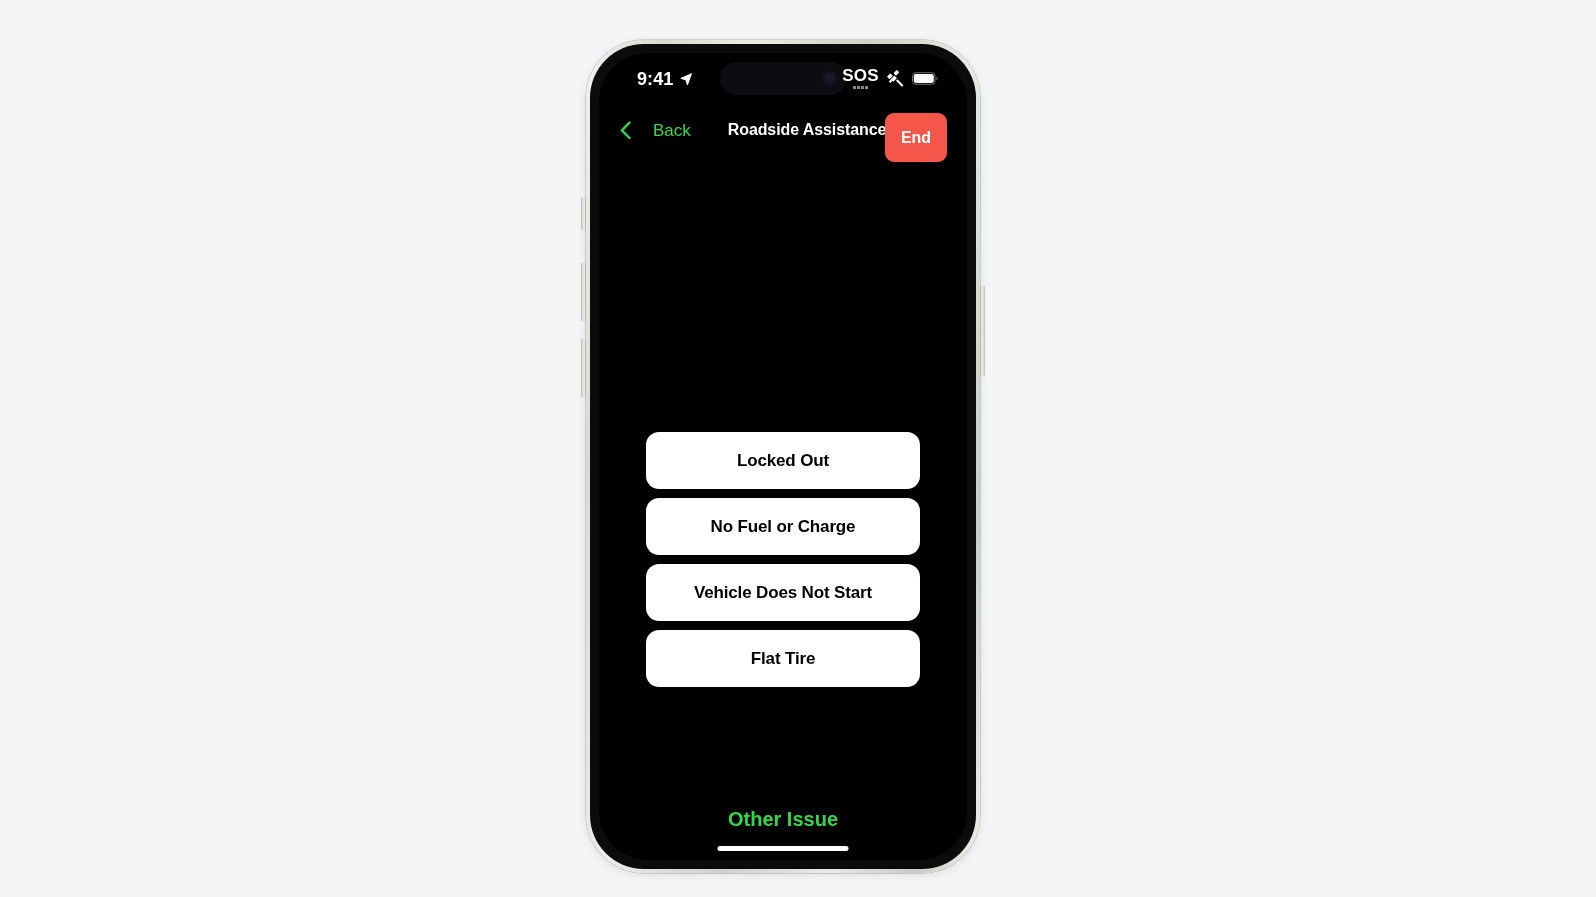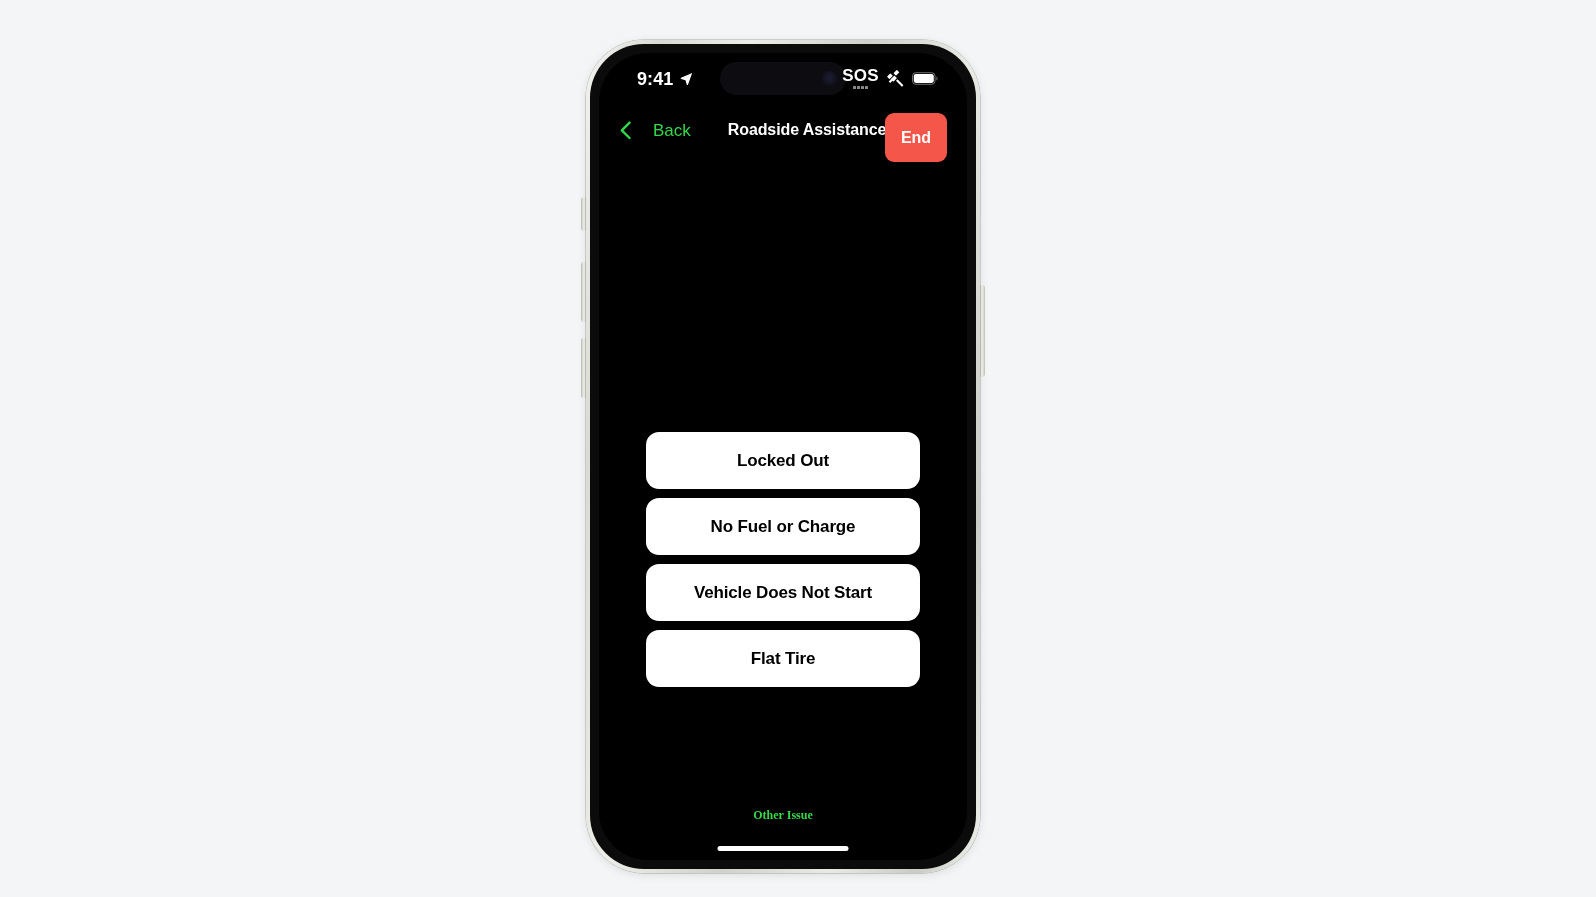--- a/index.html
+++ b/index.html
@@ -277,26 +277,26 @@
     padding: 0;
   }
 
   #other-issue-button {
     position: absolute;
     left: 0;
     right: 0;
     top: 643px;
     text-align: center;
     color: #32d74b;
-    font-size: 12px;
+    font-size: 20px;
     font-weight: bold;
     background: none;
     border: none;
     cursor: pointer;
-    font-family: Liberation Serif, serif;
+    font-family: Liberation Sans, sans-serif;
     padding: 6px 0;
   }
 
   #home-indicator {
     position: absolute;
     left: 50%;
     transform: translateX(-50%);
     bottom: 9px;
     width: 131px;
     height: 5px;

